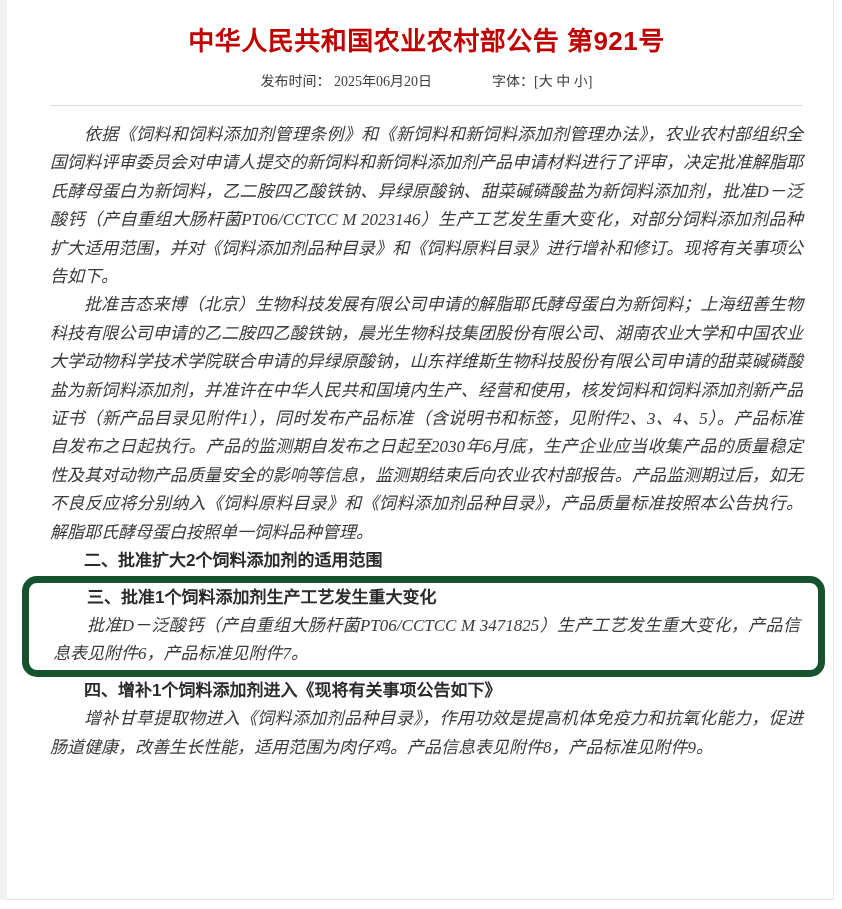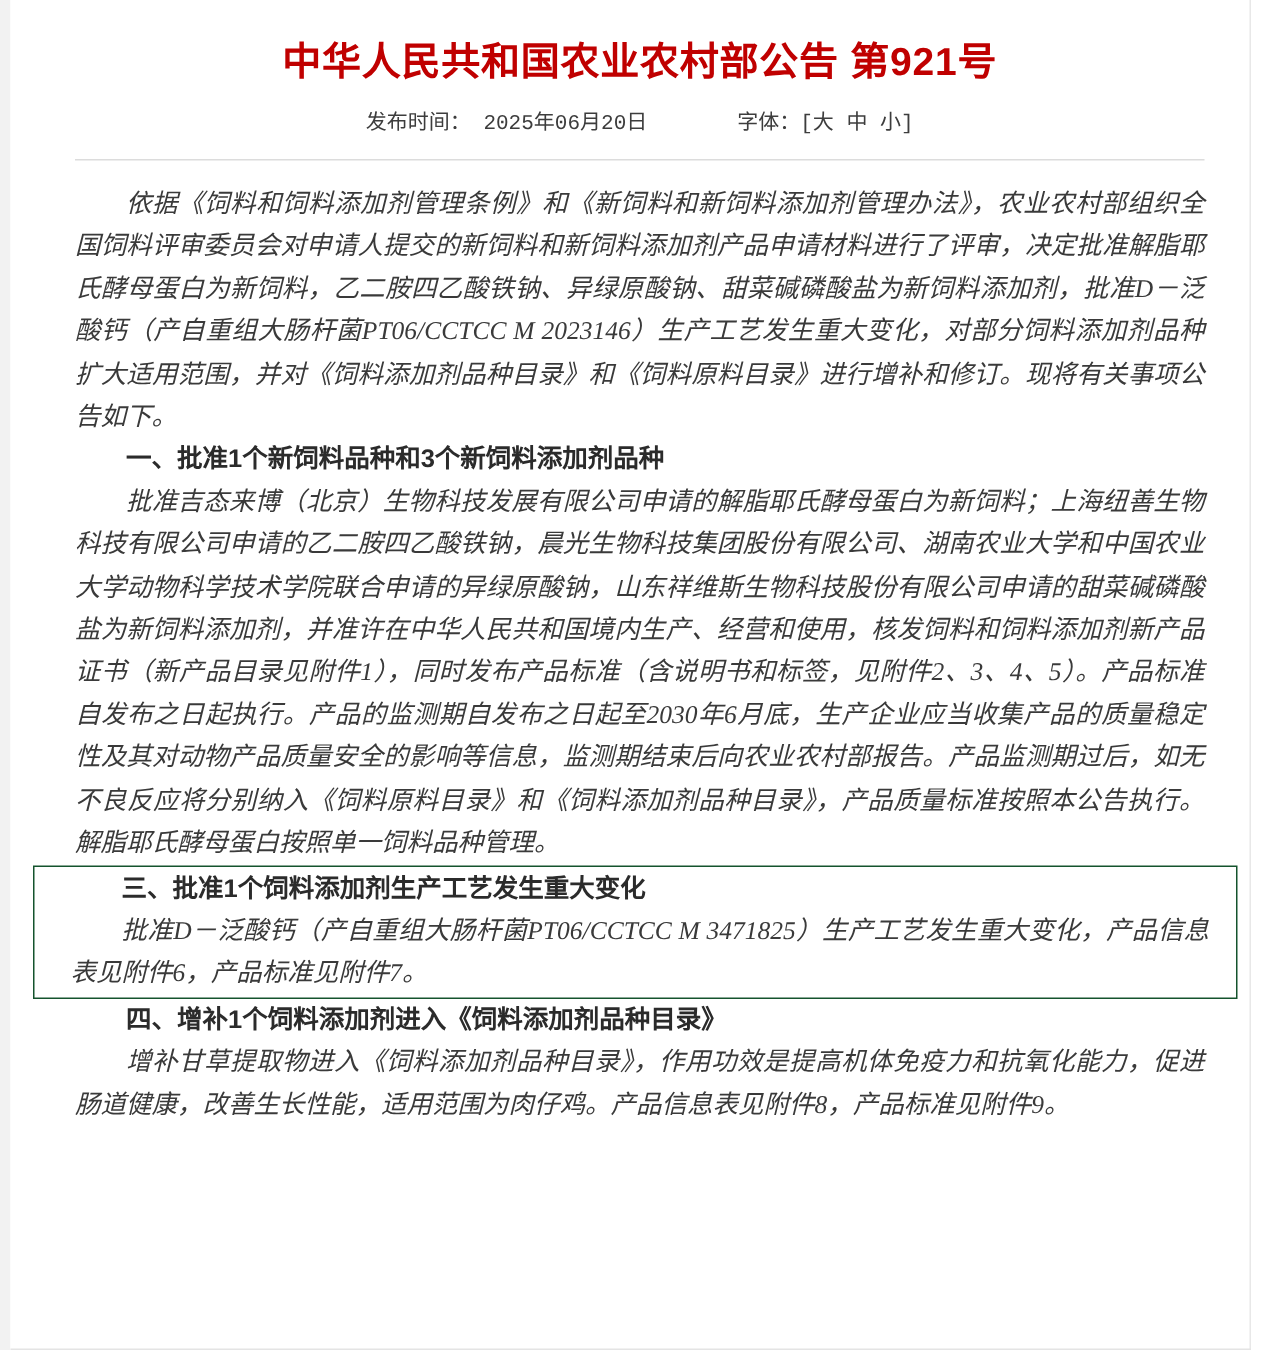--- a/index.html
+++ b/index.html
@@ -37,41 +37,41 @@
     color: #c00000;
     letter-spacing: 0.5px;
   }
   .meta-row {
     margin-top: 13px;
     padding-bottom: 15px;
     border-bottom: 1px solid #dcdcdc;
     display: flex;
     justify-content: center;
     gap: 60px;
-    font-family: Liberation Mono, monospace;
+    font-family: Liberation Serif, serif;
     font-size: 14px;
     color: #3d3d3d;
   }
   .doc-body {
     padding-top: 15px;
     font-size: 17px;
     line-height: 28.4px;
     color: #3a3a3a;
     text-align: justify;
   }
   .doc-body p { text-indent: 2em; font-style: italic; }
   .sec-heading {
     font-family: "Liberation Sans", "DejaVu Sans", sans-serif;
     font-weight: bold;
     color: #2b2b2b;
     text-indent: 2em;
   }
   .highlight-box {
-    border: 1px solid #14532d;
-    border-radius: 0;
+    border: 7px solid #14532d;
+    border-radius: 15px;
     margin-left: -28px;
     margin-right: -22px;
     padding: 1px 18px 1px 24px;
   }
 </style>
 </head>
 <body>
 
 <div class="gutter-left"></div>
 
@@ -85,36 +85,36 @@
       <span>
         <span>字体：</span><span>[大 中 小]</span>
       </span>
     </div>
 
     <div class="doc-body">
 
       <p>依据《饲料和饲料添加剂管理条例》和《新饲料和新饲料添加剂管理办法》，农业农村部组织全国饲料评审委员会对申请人提交的新饲料和新饲料添加剂产品申请材料进行了评审，决定批准解脂耶氏酵母蛋白为新饲料，乙二胺四乙酸铁钠、异绿原酸钠、甜菜碱磷酸盐为新饲料添加剂，批准D－泛酸钙（产自重组大肠杆菌PT06/CCTCC M 2023146）生产工艺发生重大变化，对部分饲料添加剂品种扩大适用范围，并对《饲料添加剂品种目录》和《饲料原料目录》进行增补和修订。现将有关事项公告如下。</p>
 
       <div>
-        <div class="sec-heading">一、批准1个新饲料品种和3个新饲料添加剂品种</div>
         <p>批准吉态来博（北京）生物科技发展有限公司申请的解脂耶氏酵母蛋白为新饲料；上海纽善生物科技有限公司申请的乙二胺四乙酸铁钠，晨光生物科技集团股份有限公司、湖南农业大学和中国农业大学动物科学技术学院联合申请的异绿原酸钠，山东祥维斯生物科技股份有限公司申请的甜菜碱磷酸盐为新饲料添加剂，并准许在中华人民共和国境内生产、经营和使用，核发饲料和饲料添加剂新产品证书（新产品目录见附件1），同时发布产品标准（含说明书和标签，见附件2、3、4、5）。产品标准自发布之日起执行。产品的监测期自发布之日起至2030年6月底，生产企业应当收集产品的质量稳定性及其对动物产品质量安全的影响等信息，监测期结束后向农业农村部报告。产品监测期过后，如无不良反应将分别纳入《饲料原料目录》和《饲料添加剂品种目录》，产品质量标准按照本公告执行。解脂耶氏酵母蛋白按照单一饲料品种管理。</p>
       </div>
 
       <div>
+        <div class="sec-heading">二、批准扩大2个饲料添加剂的适用范围</div>
       </div>
 
       <div class="highlight-box">
         <div>
           <div class="sec-heading">三、批准1个饲料添加剂生产工艺发生重大变化</div>
           <p>批准D－泛酸钙（产自重组大肠杆菌PT06/CCTCC M 3471825）生产工艺发生重大变化，产品信息表见附件6，产品标准见附件7。</p>
         </div>
       </div>
 
       <div>
-        <div class="sec-heading">四、增补1个饲料添加剂进入《饲料添加剂品种目录》</div>
+        <div class="sec-heading">四、增补1个饲料添加剂进入《现将有关事项公告如下》</div>
         <p>增补甘草提取物进入《饲料添加剂品种目录》，作用功效是提高机体免疫力和抗氧化能力，促进肠道健康，改善生长性能，适用范围为肉仔鸡。产品信息表见附件8，产品标准见附件9。</p>
       </div>
 
     </div>
   </div>
 </div>
 
 <div class="bottom-rule"></div>
 
 </body></html>

